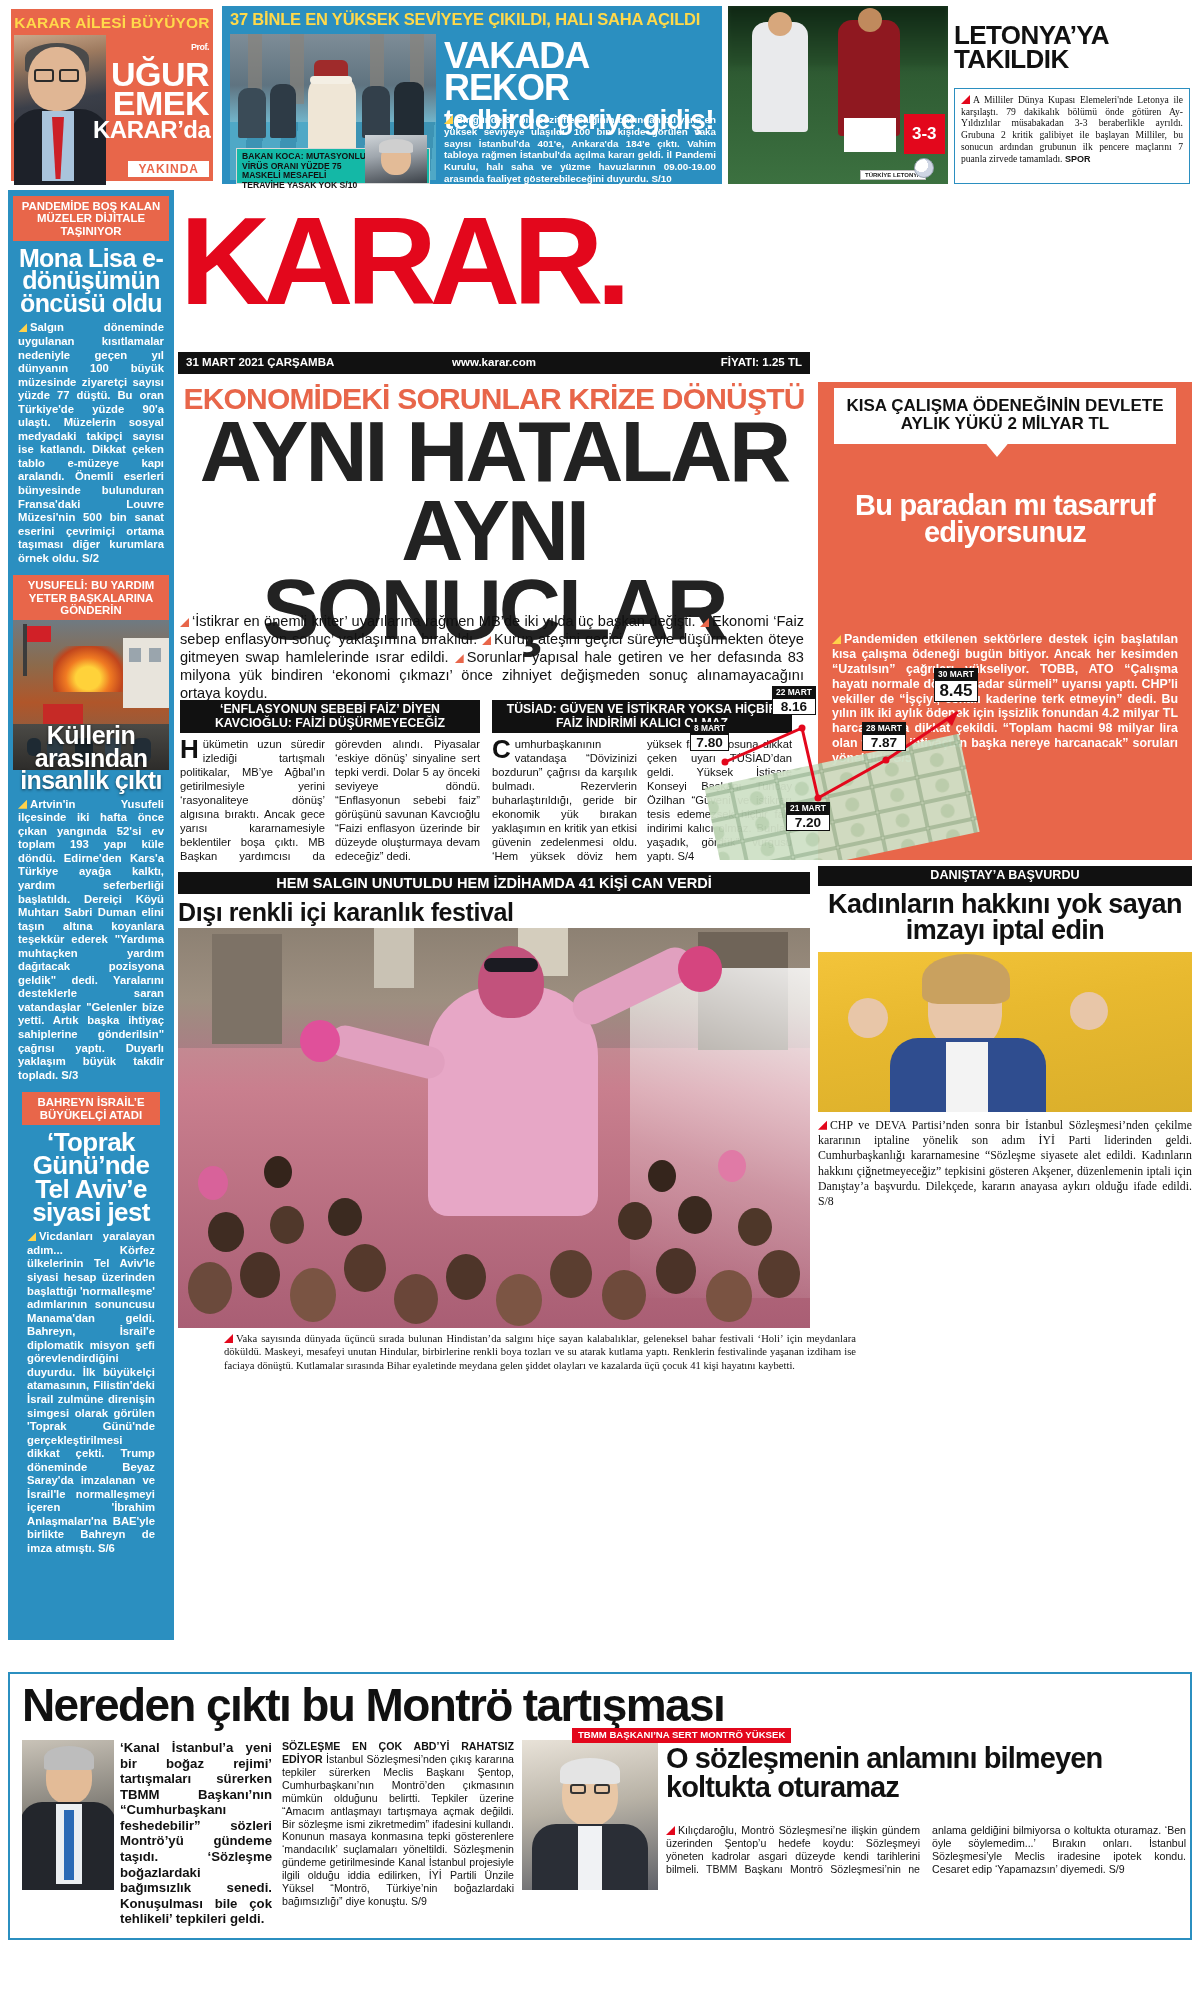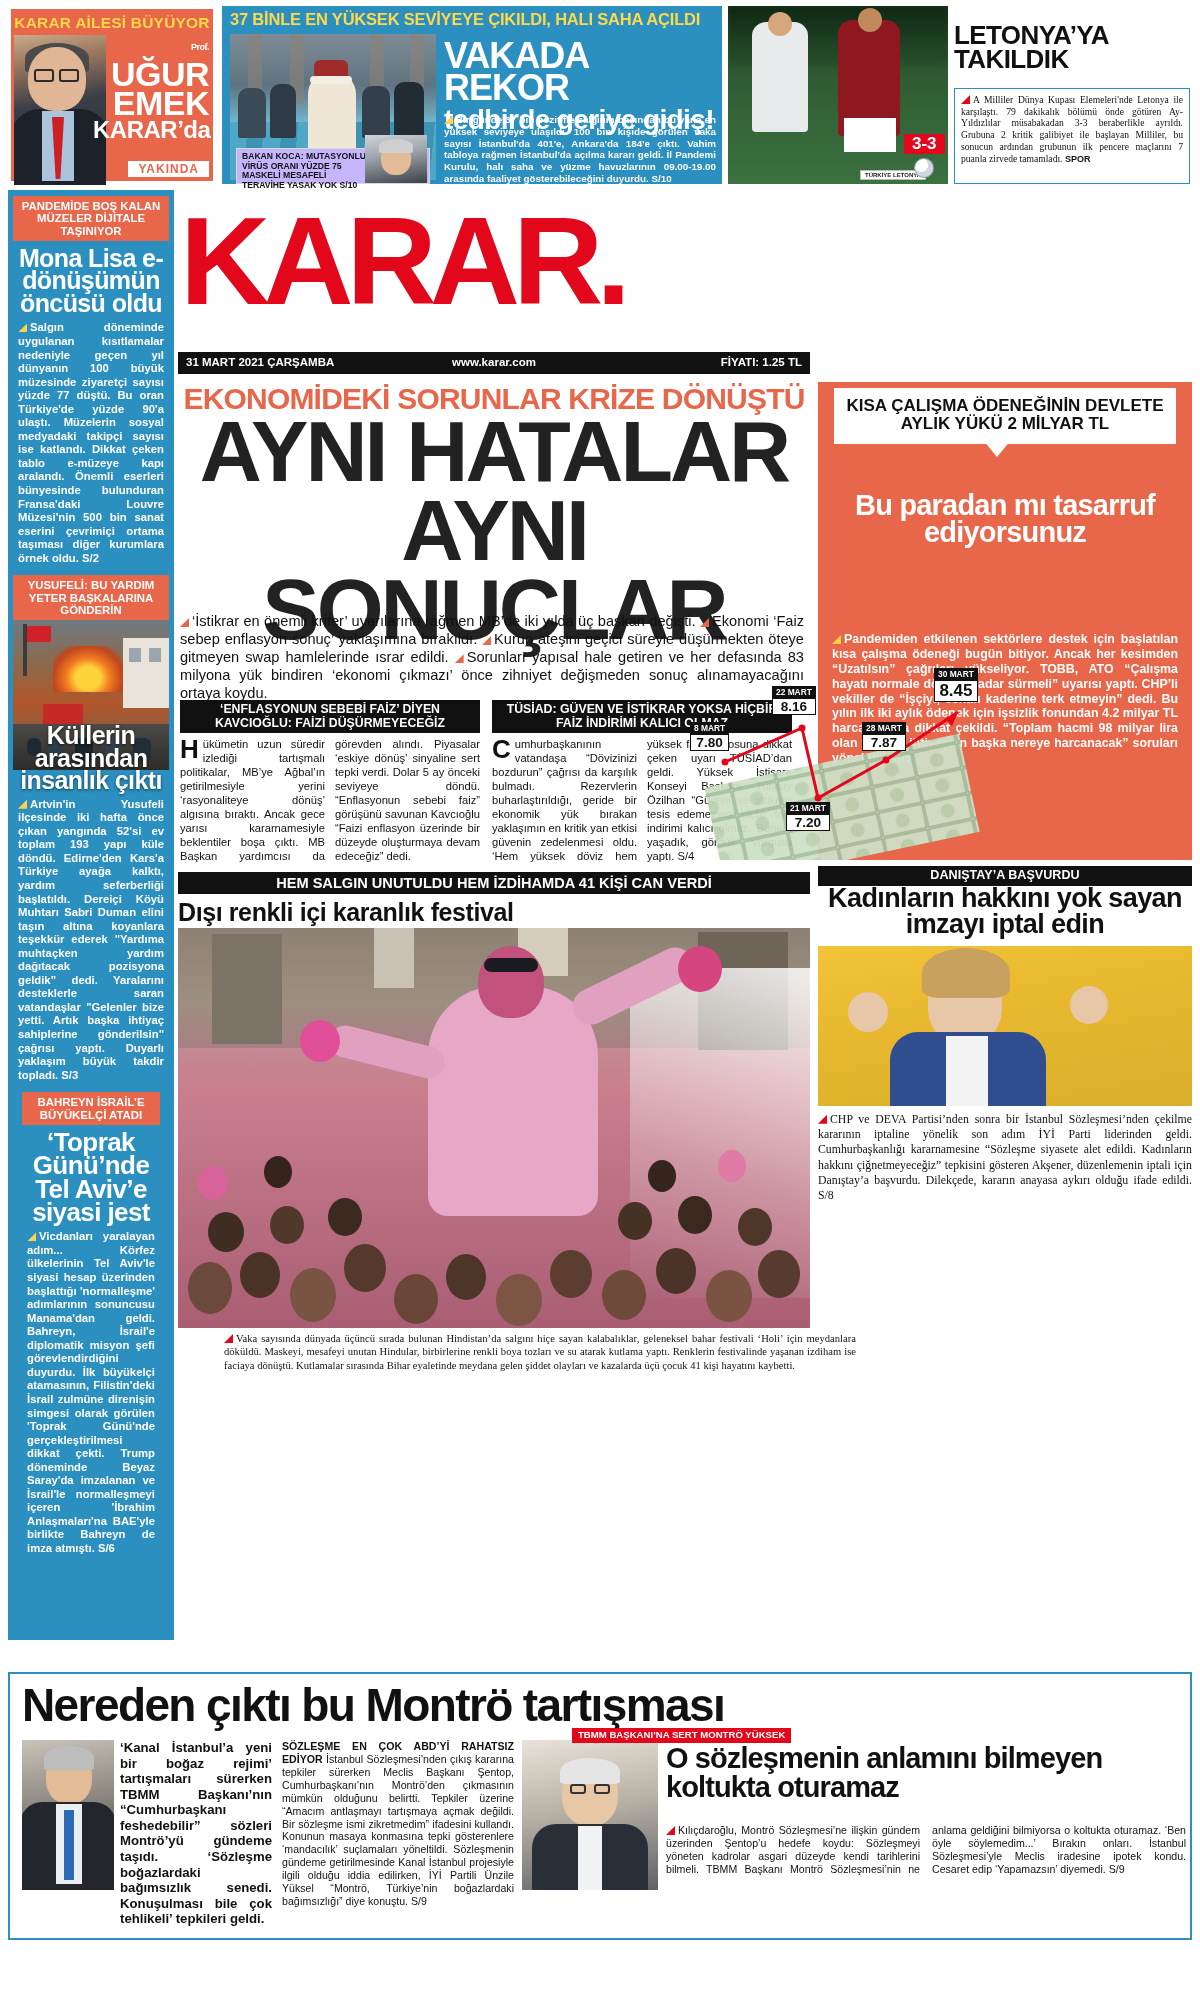--- a/index.html
+++ b/index.html
@@ -75,21 +75,21 @@
   #covid-photo .rug { position:absolute; left:0; bottom:0; width:100%; height:58px;
       background:repeating-linear-gradient(95deg,#4fa8c6 0 18px,#3d93b4 18px 34px); }
   #covid-photo .imam { position:absolute; left:78px; top:38px; width:48px; height:96px;
       background:#efe6d6; border-radius:22px 22px 4px 4px; }
   #covid-photo .imamhat { position:absolute; left:84px; top:26px; width:34px; height:20px;
       background:#9f2b2b; border-radius:6px 6px 0 0; }
   #covid-photo .imamhat2 { position:absolute; left:80px; top:42px; width:42px; height:8px;
       background:#f4efe4; border-radius:4px; }
   #covid-photo .p { position:absolute; border-radius:10px 10px 2px 2px; }
   #covid-caption {
-    position:absolute; left:14px; bottom:0px; width:194px; height:36px; background:#c4b5fd;
+    position:absolute; left:14px; bottom:0px; width:194px; height:36px; background:#14b8a6;
     border:1px solid #d8d8d8;
   }
   #covid-caption .txt { position:absolute; left:5px; top:3px; width:124px;
       font-size:8.6px; font-weight:bold; line-height:1.12; color:#111; }
   #covid-caption .koca { position:absolute; right:2px; top:-14px; width:62px; height:48px;
       background:linear-gradient(170deg,#cfd4d8 0%,#9fa6ad 40%,#3b4148 100%); }
   #covid-caption .koca .f { position:absolute; left:16px; top:8px; width:30px; height:32px;
       background:#e3bb97; border-radius:45%; }
   #covid-caption .koca .h { position:absolute; left:14px; top:4px; width:34px; height:14px;
       background:#cfcfcf; border-radius:50% 50% 10% 10%; }
@@ -113,21 +113,21 @@
      background:#e9eaec; border-radius:14px 14px 4px 4px; }
   #sport-photo .pl1h { position:absolute; left:40px; top:6px; width:24px; height:24px;
      background:#d7a77c; border-radius:50%; }
   #sport-photo .pl2 { position:absolute; left:110px; top:14px; width:62px; height:116px;
      background:#8f1820; border-radius:14px 14px 4px 4px; }
   #sport-photo .pl2h { position:absolute; left:130px; top:2px; width:24px; height:24px;
      background:#c08a5d; border-radius:50%; }
   #sport-photo .shorts { position:absolute; left:116px; top:112px; width:52px; height:34px;
      background:#fff; }
   #sport-score { position:absolute; left:176px; bottom:30px; background:#e3071c; color:#fff;
-     font-size:17px; font-weight:bold; padding:0 8px; }
+     font-size:17px; font-weight:bold; padding:10px 8px; }
   #sport-badge { position:absolute; left:132px; bottom:4px; background:#ffffff; color:#222;
      font-size:6px; font-weight:bold; padding:1px 4px; border:1px solid #bbb;}
   #sport-ball { position:absolute; left:186px; bottom:6px; width:20px; height:20px;
      background:radial-gradient(circle at 35% 35%, #fff 0 40%, #cfd6e4 41% 100%); border-radius:50%;
      border:1px solid #9aa3b4; }
   #sport-head { position:absolute; left:226px; top:18px; width:236px; color:#111; }
   #sport-head .l { font-size:26px; font-weight:bold; line-height:.92; letter-spacing:-.6px; }
   #sport-box { position:absolute; left:226px; top:82px; width:236px; height:96px;
      border:1px solid #2b8fc0; padding:5px 6px; }
   #sport-box .t { font-size:9.6px; line-height:1.22; color:#111; text-align:justify;
@@ -201,21 +201,21 @@
   #fest-photo { position:absolute; left:178px; top:928px; width:632px; height:400px; overflow:hidden;
       background:linear-gradient(180deg,#b3a79c 0%,#c97f8e 40%,#a95e74 100%); }
   #fest-cap { position:absolute; left:178px; top:1332px; width:632px; font-size:10.6px;
       line-height:1.26; color:#111; text-align:justify; font-family:"Liberation Serif", serif;margin-left:46px;}
 
   
   #rlow { position:absolute; left:818px; top:866px; width:374px; }
   #rlow .kick { background:#111; color:#fff; font-size:12.6px; font-weight:bold; text-align:center;
       padding:3px 2px; line-height:1.1; }
   #rlow .hd { color:#111; font-size:27px; font-weight:bold; text-align:center; line-height:.96;
-      letter-spacing:-.6px; margin-top:0; }
+      letter-spacing:-.6px; margin-top:6px; }
   #rlow .ph { width:374px; height:160px; margin-top:8px; overflow:hidden;
       background:linear-gradient(170deg,#f3c43a 0%,#e8b92f 40%,#d9ae2b 100%); position:relative;}
   #rlow .bd { font-size:11.8px; line-height:1.3; color:#111; text-align:justify; margin-top:6px;
       font-family:"Liberation Serif", serif; }
 
   
   #montro { position:absolute; left:8px; top:1672px; width:1184px; height:268px;
       border:2px solid #2b8fc0; background:#fff; }
   #montro-head { position:absolute; left:12px; top:4px; width:1160px; color:#111; font-size:46px;
       font-weight:bold; letter-spacing:-1.6px; }

